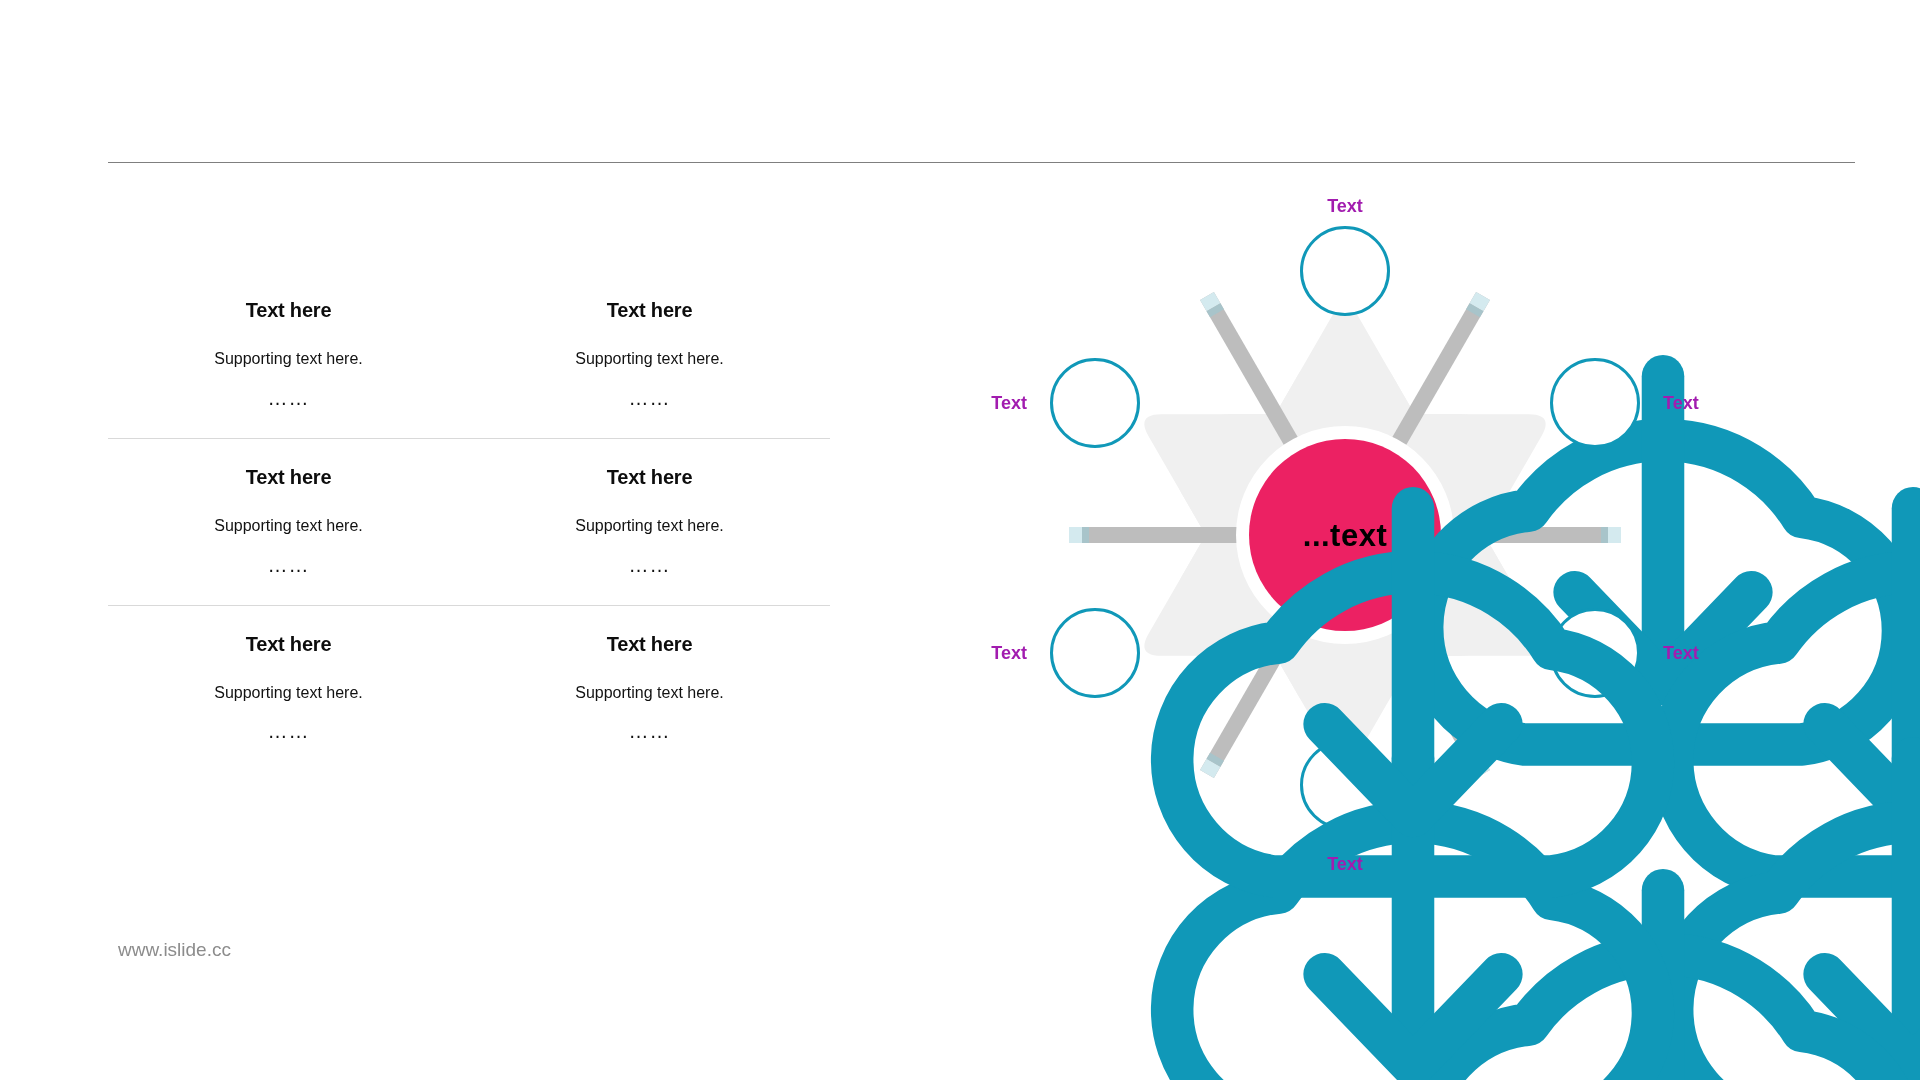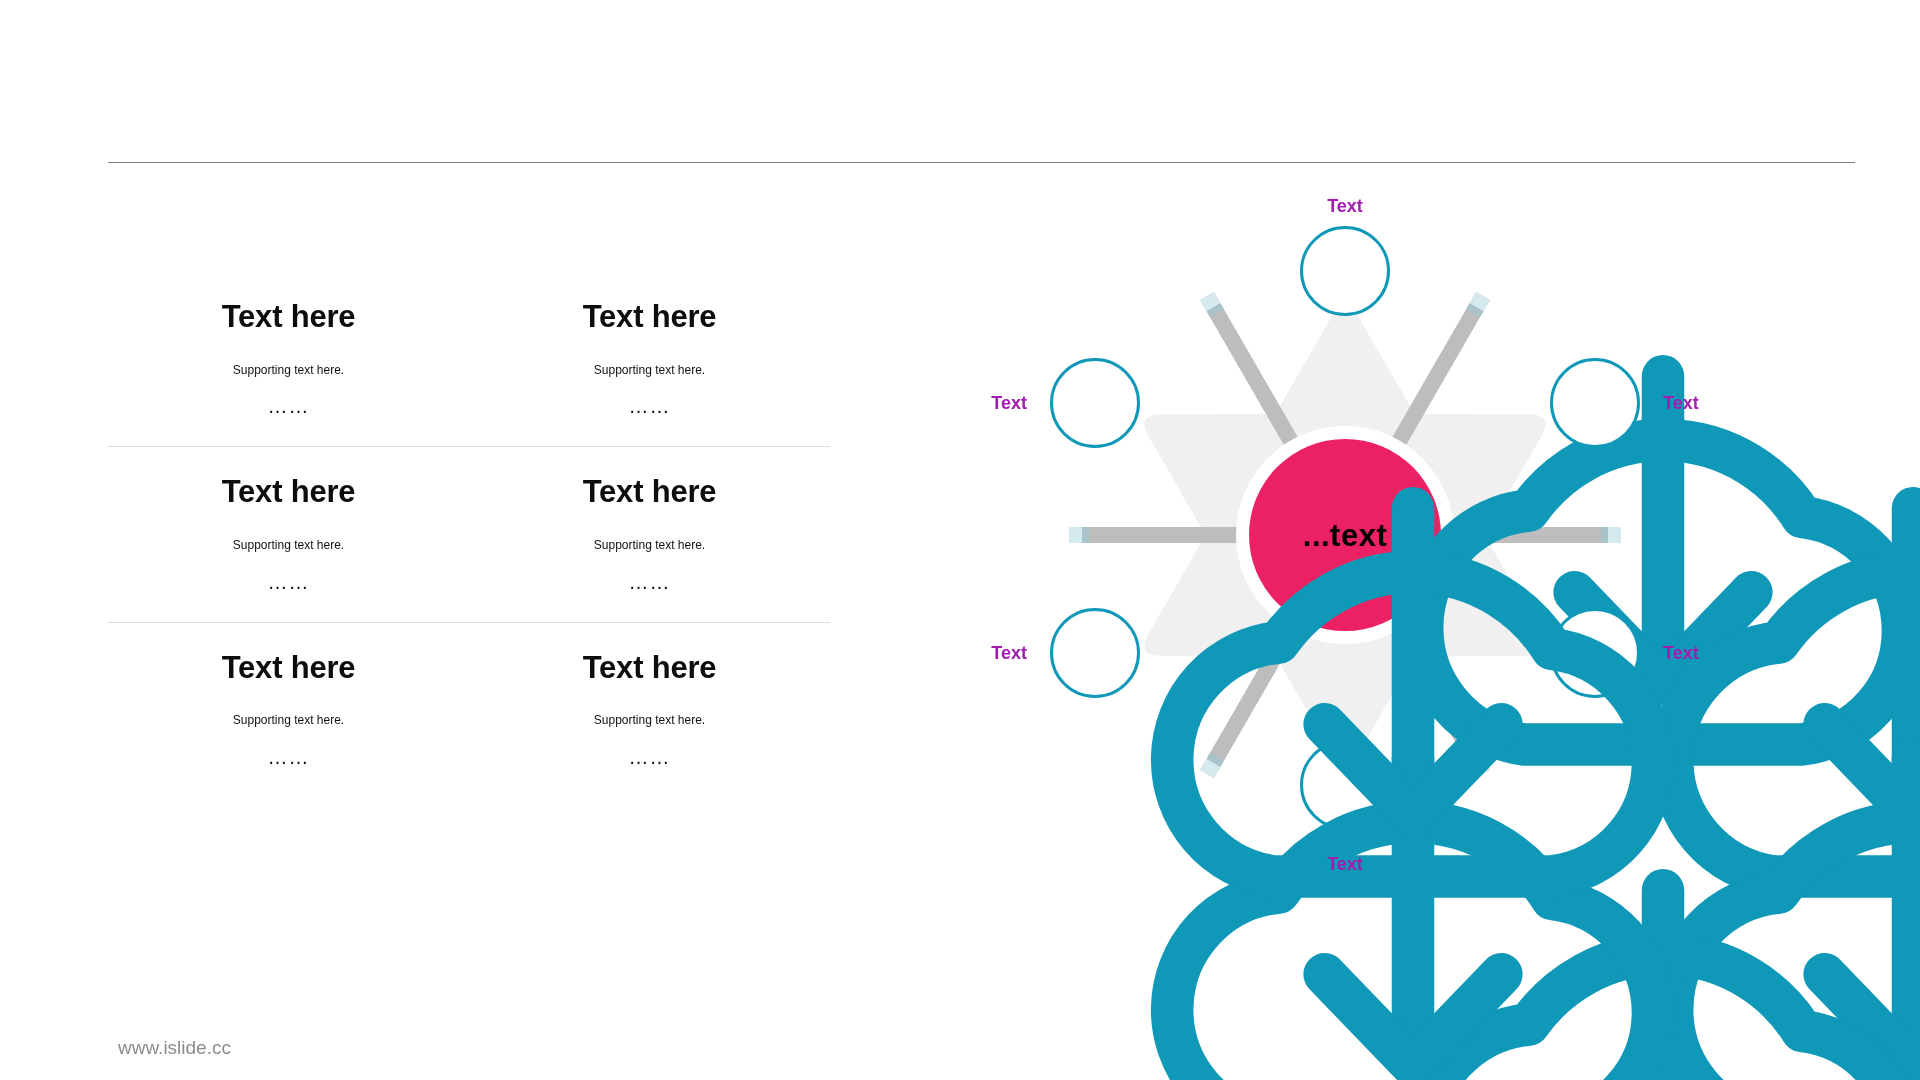--- a/index.html
+++ b/index.html
@@ -39,29 +39,29 @@
   .text-row.divided {
     border-bottom: 1px solid #d9d9d9;
   }
   .text-cell {
     width: 50%;
     box-sizing: border-box;
     text-align: center;
     padding: 26px 0 30px 0;
   }
   .cell-title {
-    font-size: 31px;
+    font-size: 20px;
     font-weight: bold;
     color: #0d0d0d;
     line-height: 1.25;
     margin: 0 0 26px 0;
     letter-spacing: -0.2px;
   }
   .cell-support {
-    font-size: 12px;
+    font-size: 16px;
     color: #111111;
     line-height: 1.3;
     margin: 0 0 18px 0;
   }
   .cell-more {
     font-size: 20px;
     color: #111111;
     line-height: 1;
     margin: 0;
     letter-spacing: 1px;
@@ -138,21 +138,21 @@
     z-index: 8;
   }
   .node-label.lbl-center { transform: translateX(-50%); }
   .node-label.lbl-right  { transform: translateY(-50%); }
   .node-label.lbl-left   { transform: translate(-100%, -50%); }
 
   
   .footer-site {
     position: absolute;
     left: 118px;
-    top: 1038px;
+    top: 940px;
     font-size: 19px;
     color: #8c8c8c;
     line-height: 1;
   }
   .footer-page {
     position: absolute;
     left: 1780px;
     top: 996px;
     font-size: 20px;
     color: #8c8c8c;

